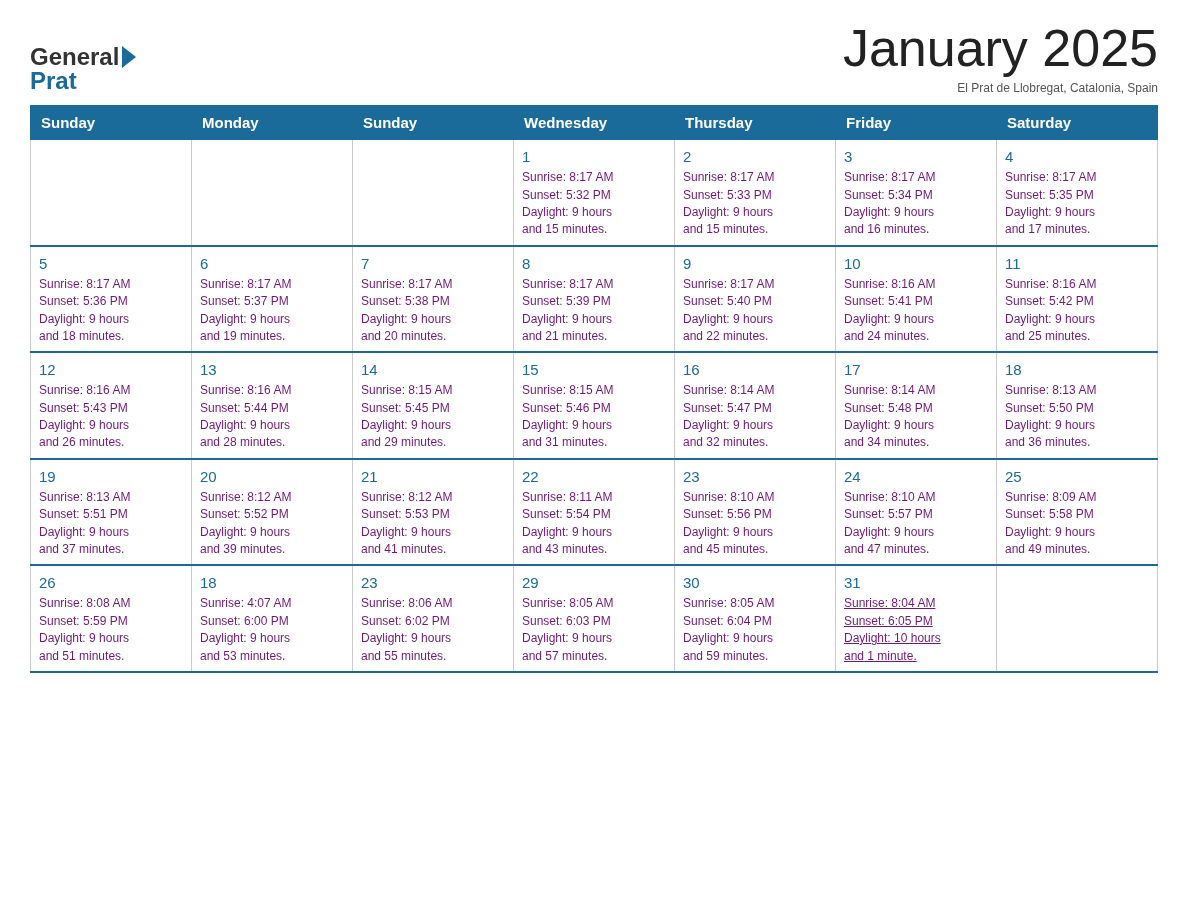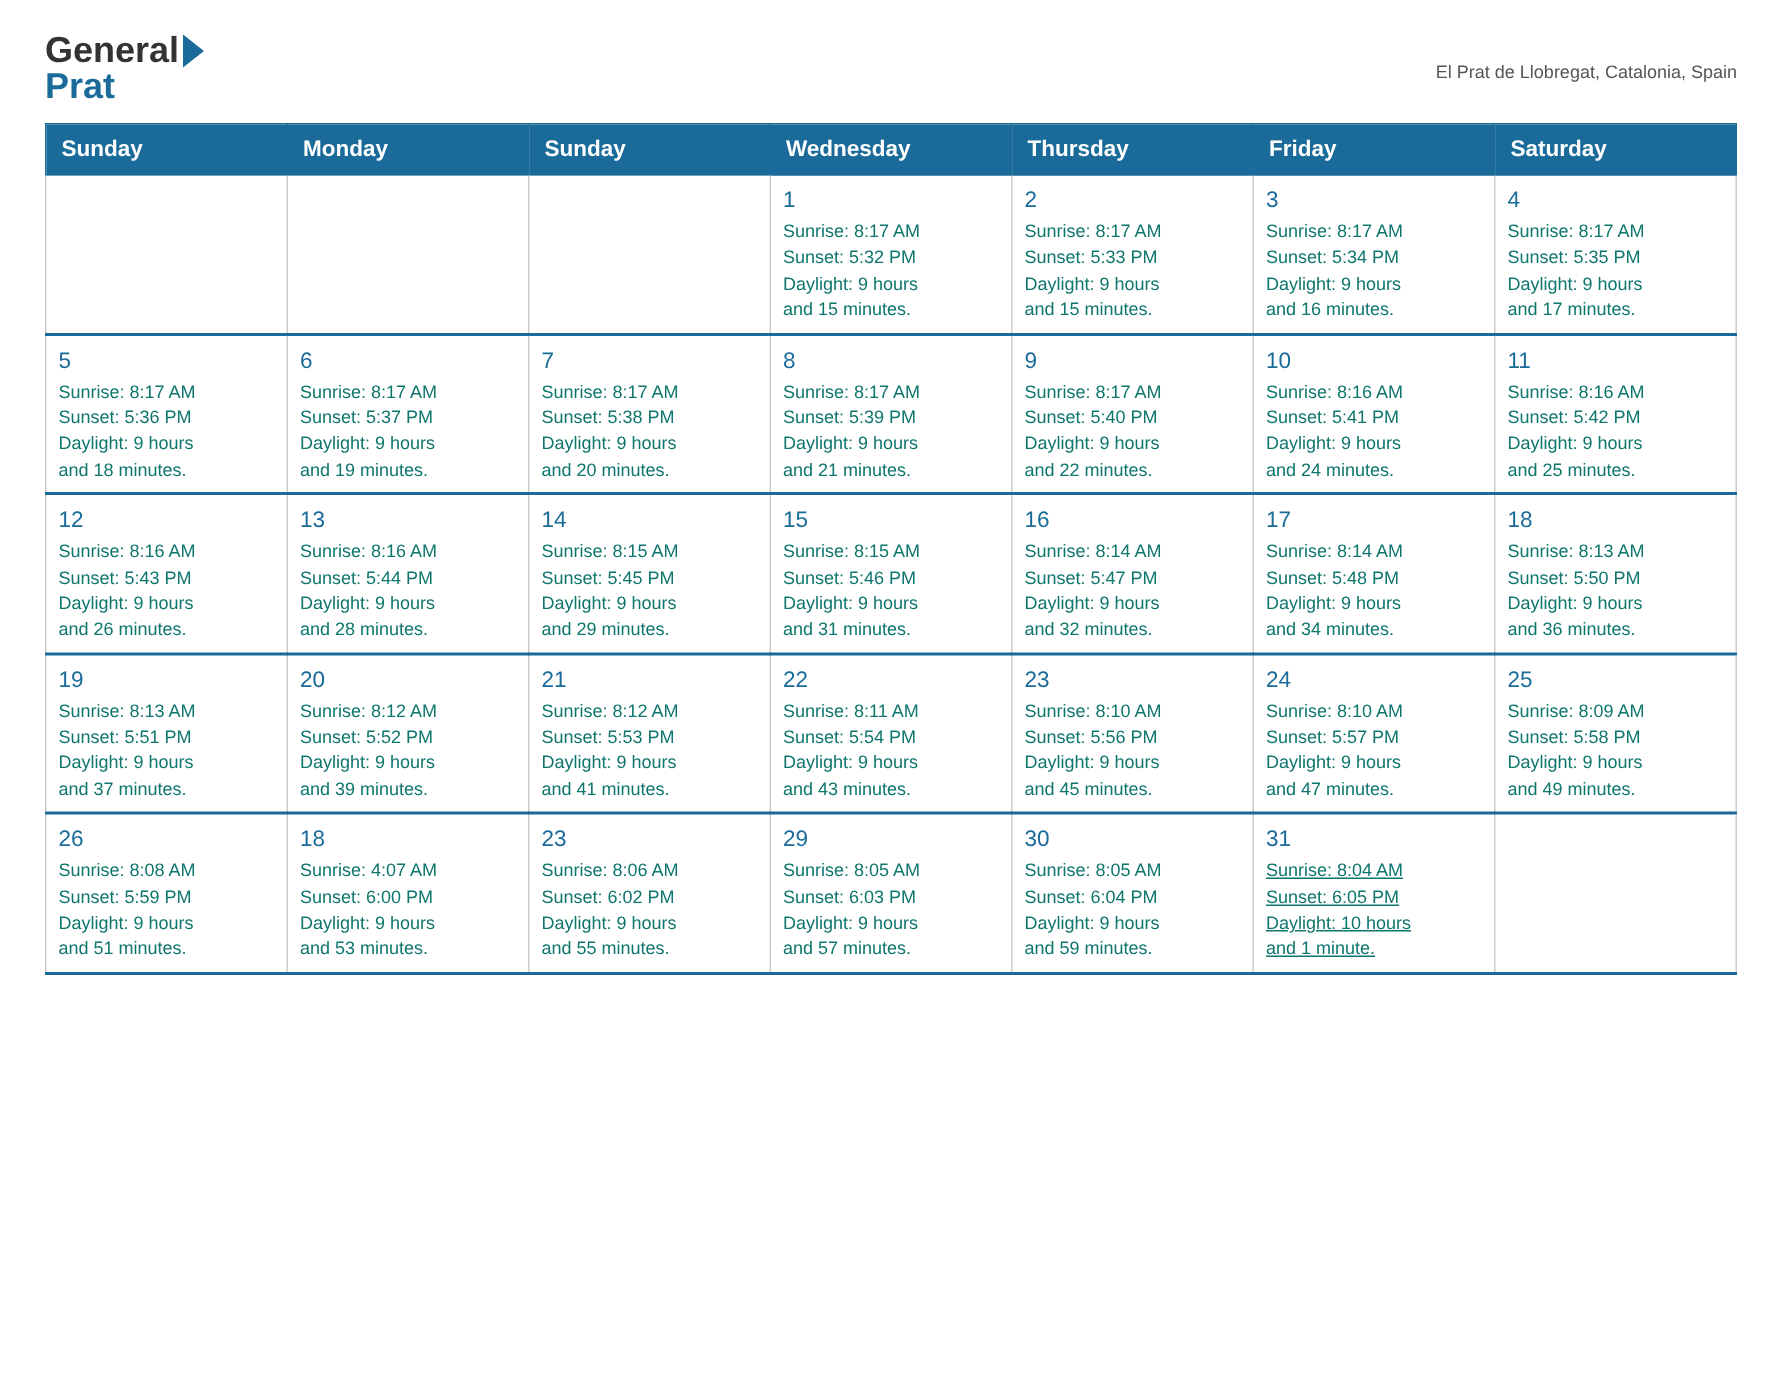--- a/index.html
+++ b/index.html
@@ -7,21 +7,21 @@
       font-family: Arial, Helvetica, sans-serif;
       background: #fff;
       color: #333;
       width: 1188px;
       min-height: 918px;
       padding: 20px 30px;
     }
     .header {
       display: flex;
       justify-content: space-between;
-      align-items: center;
+      align-items: flex-end;
       margin-bottom: 10px;
     }
     .title-block {
       text-align: right;
     }
     .month-title {
       font-size: 52px;
       font-weight: normal;
       color: #222;
       line-height: 1.1;
@@ -61,21 +61,21 @@
     }
     .day-number {
       font-size: 15px;
       font-weight: normal;
       color: #1a6b9a;
       display: block;
       margin-bottom: 2px;
     }
     .day-info {
       font-size: 12px;
-      color: #0f766e;
+      color: #701a75;
       line-height: 1.45;
     }
     .empty-cell {
       background: #fff;
     }
     .logo-wrapper {
       display: flex;
       flex-direction: column;
       align-items: flex-start;
     }
@@ -110,20 +110,21 @@
 
 <div class="header">
   <div class="logo-wrapper">
     <div class="logo-line1">
       <span class="logo-general">General</span>
       <span class="logo-triangle"></span>
     </div>
     <div class="logo-line2">Prat</div>
   </div>
   <div class="title-block">
+    <div class="month-title">January 2025</div>
     <div class="location">El Prat de Llobregat, Catalonia, Spain</div>
   </div>
 </div>
 
 <table class="calendar">
   <thead>
     <tr>
     <th>Sunday</th>
         <th>Monday</th>
         <th>Sunday</th>

